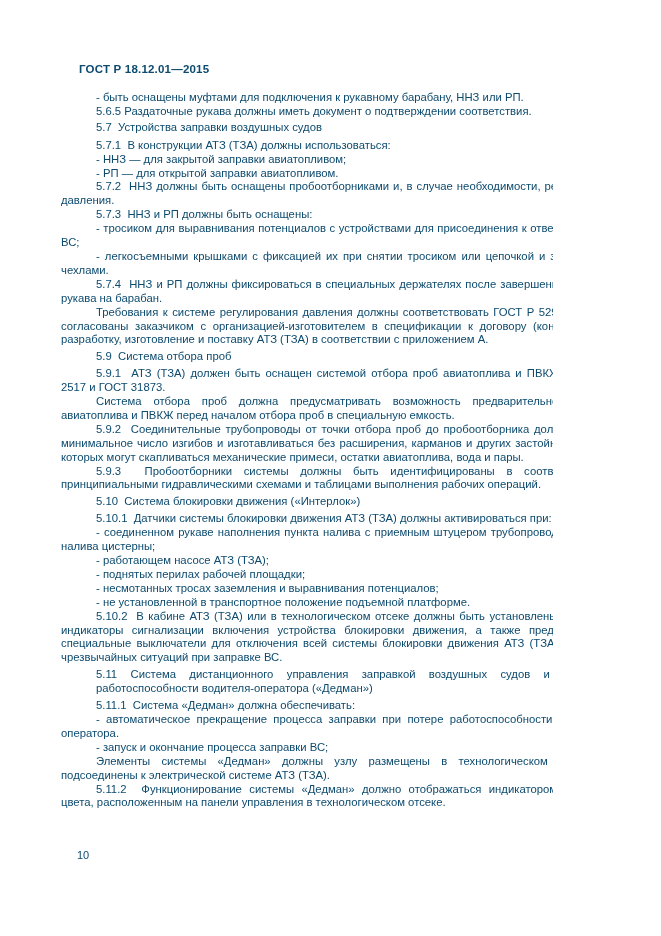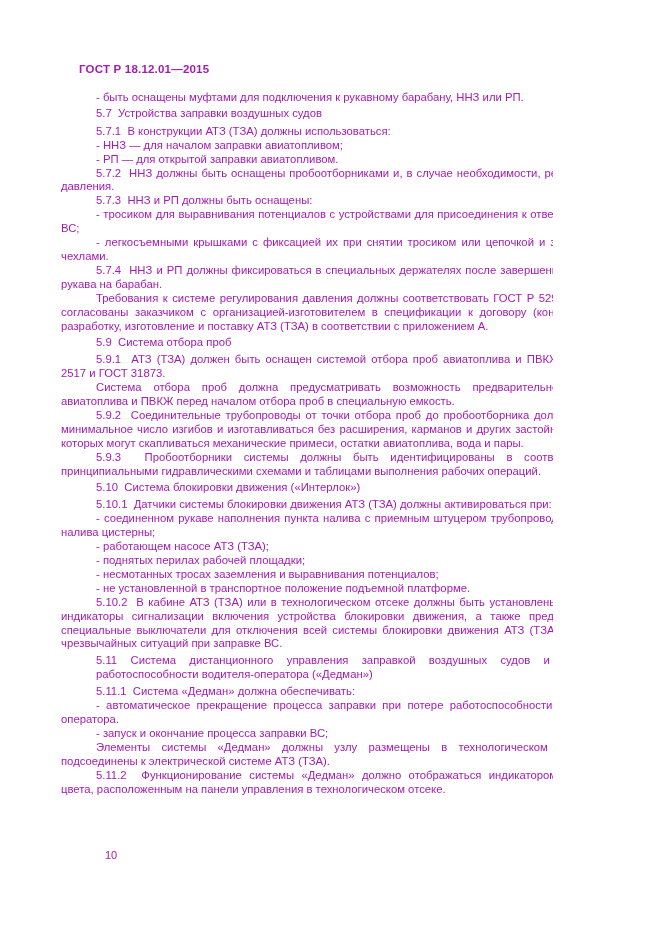--- a/index.html
+++ b/index.html
@@ -7,21 +7,21 @@
     padding: 0;
     background: #ffffff;
   }
   .page {
     position: relative;
     width: 553px;
     height: 936px;
     background: #ffffff;
     overflow: hidden;
     font-family: "Liberation Sans", sans-serif;
-    color: #a21caf;
+    color: #0c4a6e;
   }
   .doc-header {
     position: absolute;
     left: 79px;
     top: 63px;
     font-size: 11.5px;
     font-weight: 700;
     letter-spacing: 0.2px;
     white-space: nowrap;
   }
@@ -42,34 +42,34 @@
     font-weight: 400;
     margin: 2.5px 0 3.5px 35px;
     text-indent: 0;
     text-align: justify;
   }
   .page-number {
     position: absolute;
     left: 77px;
     top: 849px;
     font-size: 11px;
-    margin-left: 28px;
   }
 </style>
 </head>
 <body>
 
 <div class="page">
   <div class="doc-header">ГОСТ Р 18.12.01—2015</div>
 
   <div class="content">
       <div class="para">- быть оснащены муфтами для подключения к рукавному барабану, ННЗ или РП.</div>
+      <div class="para">5.6.5&nbsp;Раздаточные рукава должны иметь документ о подтверждении соответствия.</div>
       <div class="heading">5.7&nbsp; Устройства заправки воздушных судов</div>
       <div class="para">5.7.1&nbsp; В конструкции АТЗ (ТЗА) должны использоваться:</div>
-      <div class="para">- ННЗ — для началом заправки авиатопливом;</div>
+      <div class="para">- ННЗ — для закрытой заправки авиатопливом;</div>
       <div class="para">- РП — для открытой заправки авиатопливом.</div>
       <div class="para">5.7.2&nbsp; ННЗ должны быть оснащены пробоотборниками и, в случае необходимости, регулятором давления.</div>
       <div class="para">5.7.3&nbsp; ННЗ и РП должны быть оснащены:</div>
       <div class="para">- тросиком для выравнивания потенциалов с устройствами для присоединения к ответному узлу ВС;</div>
       <div class="para">- легкосъемными крышками с фиксацией их при снятии тросиком или цепочкой и защитными чехлами.</div>
       <div class="para">5.7.4&nbsp; ННЗ и РП должны фиксироваться в специальных держателях после завершения намотки рукава на барабан.</div>
       <div class="para">Требования к системе регулирования давления должны соответствовать ГОСТ Р 52906 и быть согласованы заказчиком с организацией-изготовителем в спецификации к договору (контракту) на разработку, изготовление и поставку АТЗ (ТЗА) в соответствии с приложением А.</div>
       <div class="heading">5.9&nbsp; Система отбора проб</div>
       <div class="para">5.9.1&nbsp; АТЗ (ТЗА) должен быть оснащен системой отбора проб авиатоплива и ПВКЖ по ГОСТ 2517 и ГОСТ 31873.</div>
       <div class="para">Система отбора проб должна предусматривать возможность предварительного слива авиатоплива и ПВКЖ перед началом отбора проб в специальную емкость.</div>

